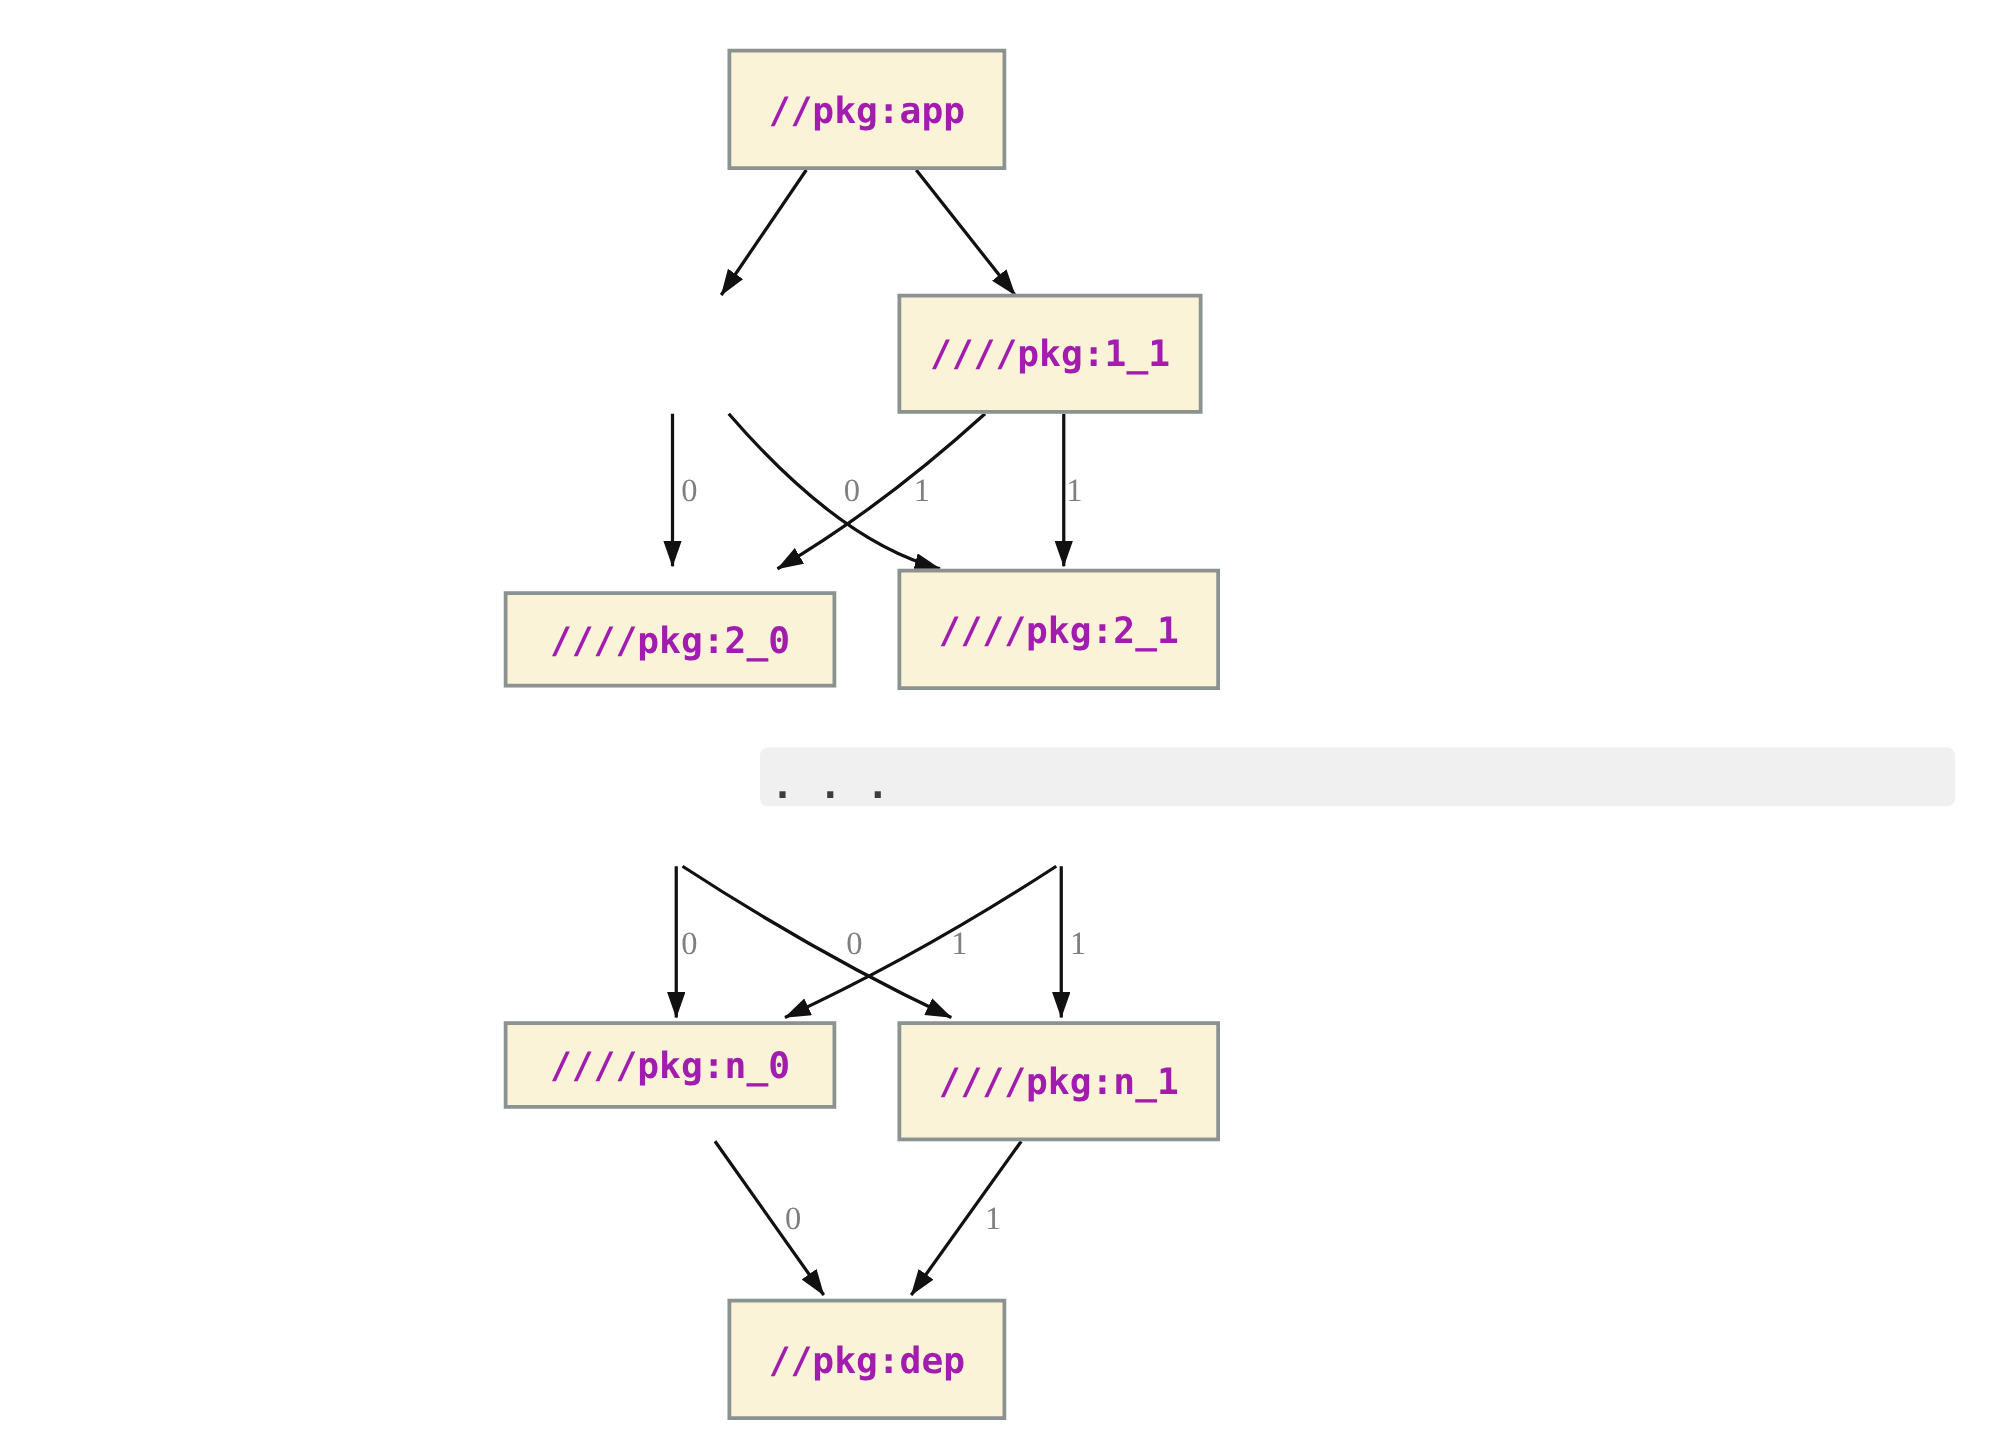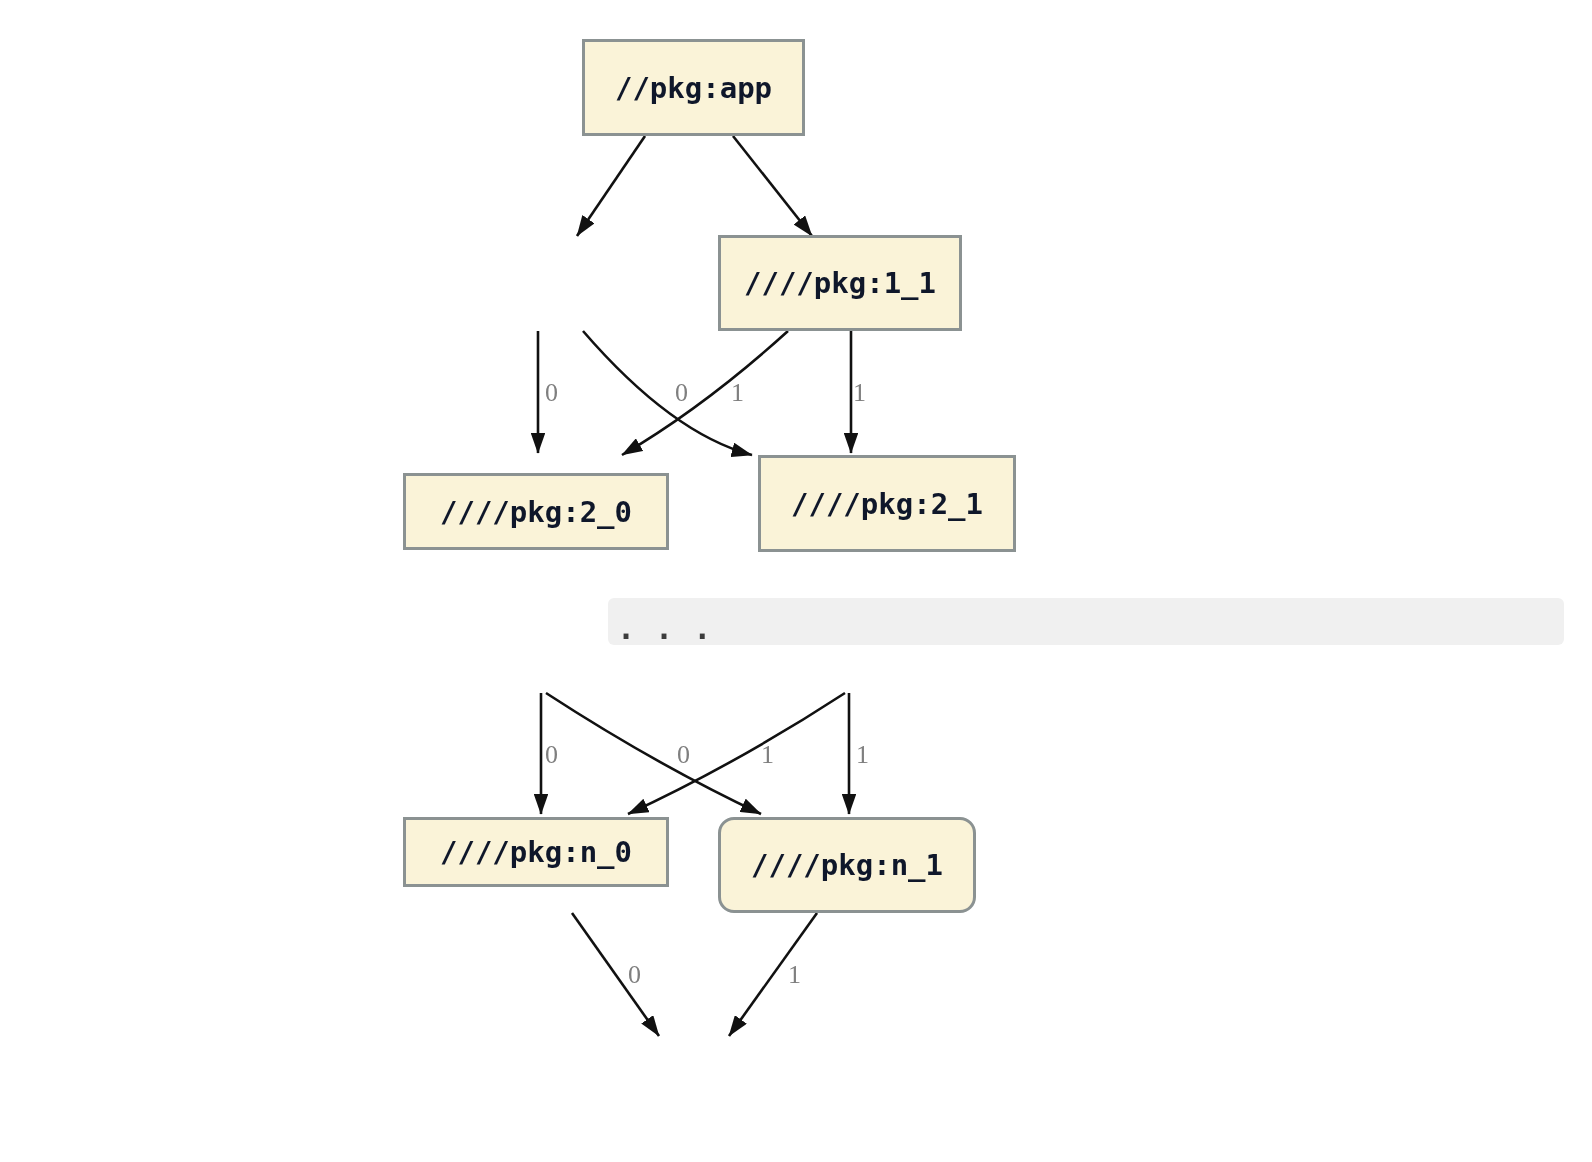--- a/index.html
+++ b/index.html
@@ -23,21 +23,21 @@
   }
   .node {
     position: absolute;
     background: var(--node-fill);
     border: 3px solid var(--node-border);
     display: flex;
     align-items: center;
     justify-content: center;
     font-size: 29px;
     font-weight: bold;
-    color: #0f172a;
+    color: #a21caf;
     white-space: nowrap;
   }
   .band {
     position: absolute;
     left: 608px; top: 598px;
     width: 956px; height: 47px;
     background: var(--band-bg);
     border-radius: 6px;
   }
   .dots {
@@ -111,23 +111,24 @@
     <text class="edge-label" x="788" y="983">1</text>
   </svg>
 
   <div class="node" style="left:582px; top:39px;  width:223px; height:97px;">//pkg:app</div>
 
 
   <div class="node" style="left:718px; top:235px; width:244px; height:96px;">////pkg:1_1</div>
 
   <div class="node" style="left:403px; top:455px; width:266px; height:77px;margin-top:18px;">////pkg:2_0</div>
 
-  <div class="node" style="left:718px; top:455px; width:258px; height:97px;margin-left:40px;">////pkg:2_1</div>
+  <div class="node" style="left:718px; top:455px; width:258px; height:97px;">////pkg:2_1</div>
 
   <div class="band"></div>
   <div class="dots">. . .</div>
 
   <div class="node" style="left:403px; top:817px; width:266px; height:70px;">////pkg:n_0</div>
 
-  <div class="node" style="left:718px; top:817px; width:258px; height:96px;border-radius:16px;">////pkg:n_1</div>
+  <div class="node" style="left:718px; top:817px; width:258px; height:96px;">////pkg:n_1</div>
 
+  <div class="node" style="left:582px; top:1039px; width:223px; height:97px;">//pkg:dep</div>
 
 </div>
 
 </body></html>

